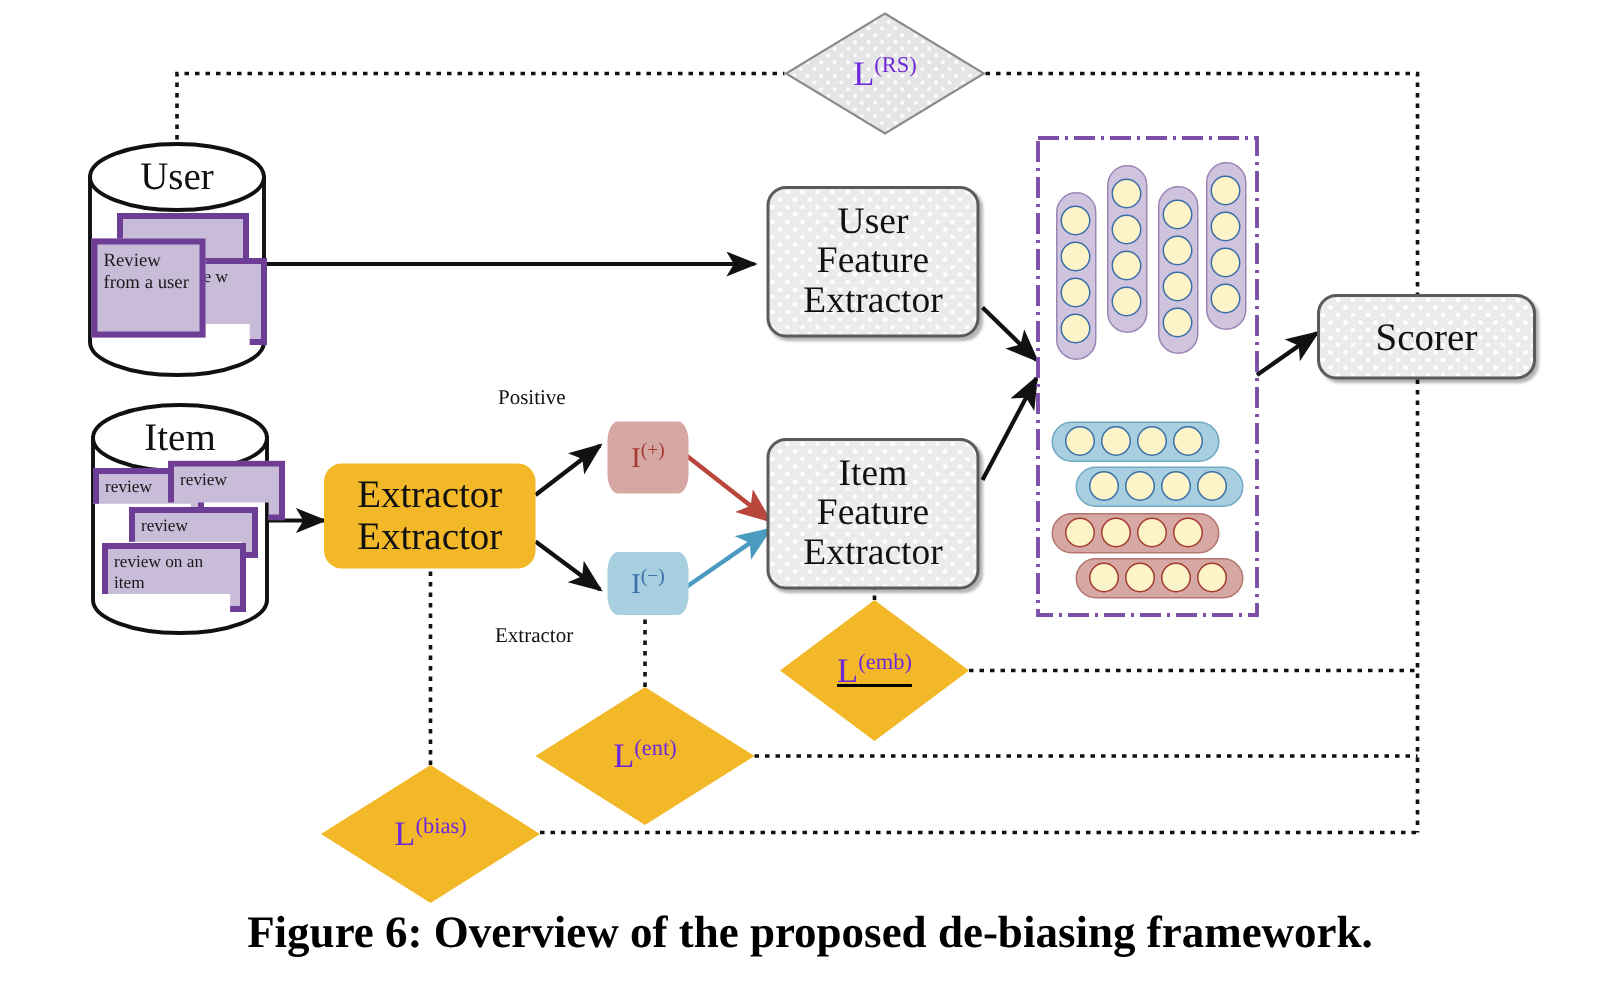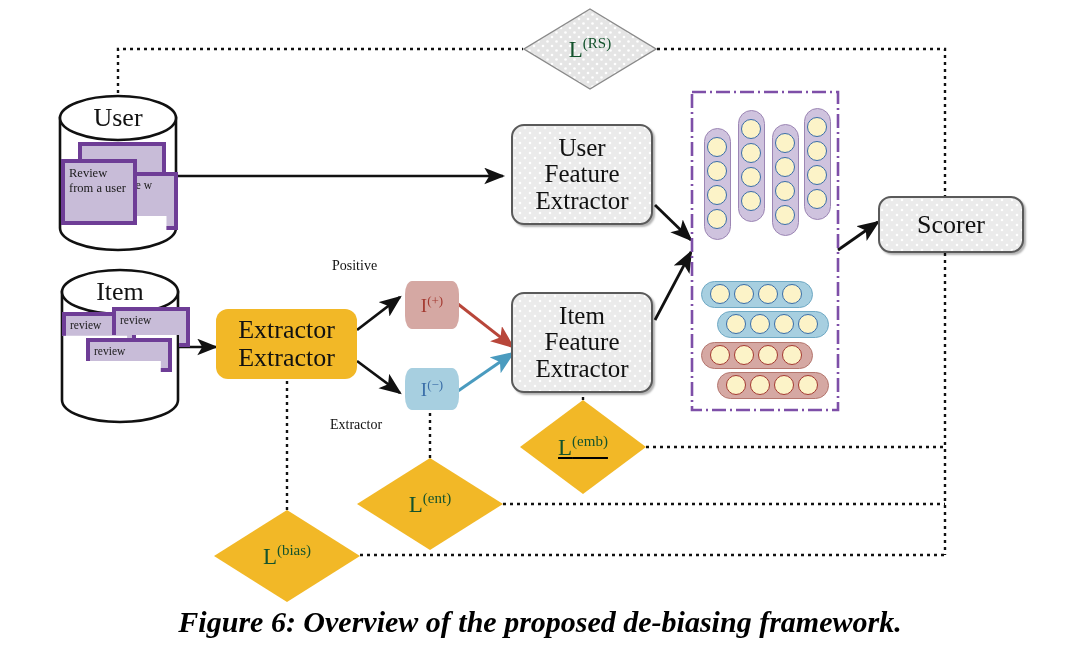--- a/index.html
+++ b/index.html
@@ -62,21 +62,21 @@
   .ibox .sup { font-size: 13px; vertical-align: super; }
   
   .diamond {
     position: absolute;
     display: flex; align-items: center; justify-content: center;
   }
   .diamond .dlabel {
     position: relative;
     z-index: 3;
     font-size: 23px;
-    color: #14532d;
+    color: #6d28d9;
     white-space: nowrap;
   }
   .diamond .dlabel .sup { font-size: 15px; vertical-align: super; }
   .vcap {
     position: absolute;
     background: #CFC3DE;
     border: 1.6px solid #9C86B4;
     border-radius: 14px;
     box-sizing: border-box;
   }
@@ -119,21 +119,20 @@
   
   #caption {
     position: absolute;
     left: 0; top: 605px;
     width: 1080px;
     text-align: center;
     font-family: "Liberation Serif", "DejaVu Serif", serif;
     font-weight: bold;
     font-size: 30px;
     color: #000;
-    font-style: italic;
   }
 </style>
 </head>
 <body>
 
 <div id="figure">
 
   <svg class="layer" viewBox="0 0 1080 662">
     <defs>
       <marker id="arrBlack" markerWidth="9" markerHeight="9" refX="7.2" refY="3.2" orient="auto" markerUnits="strokeWidth">
@@ -246,20 +245,23 @@
               clip-path: polygon(0 0, 100% 0, 100% 100%, 84% 100%, 84% 76%, 0 76%);"><span>Revie w</span></div>
   <div class="note" style="left:61px; top:159px; width:76px; height:66px;
               align-items:flex-start; justify-content:flex-start;"><span>Review from a user</span></div>
 
   <div class="note small" style="left:62px; top:312px; width:74px; height:34px;
               clip-path: polygon(0 0, 100% 0, 100% 100%, 88% 100%, 88% 70%, 0 70%);"><span>review</span></div>
   <div class="note small" style="left:112px; top:307px; width:78px; height:40px;
               clip-path: polygon(0 0, 100% 0, 100% 100%, 86% 100%, 86% 70%, 0 70%);"><span>review</span></div>
   <div class="note small" style="left:86px; top:338px; width:86px; height:34px;
               clip-path: polygon(0 0, 100% 0, 100% 100%, 87% 100%, 87% 68%, 0 68%);"><span>review</span></div>
+  <div class="note small" style="left:68px; top:362px; width:96px; height:46px;
+              align-items:flex-start; justify-content:flex-start;
+              clip-path: polygon(0 0, 100% 0, 100% 100%, 89% 100%, 89% 74%, 0 74%);"><span>review on an item</span></div>
 
   <div class="plabel" style="left:60px; top:103px; width:116px; text-align:center; font-size:26px;">User</div>
   <div class="plabel" style="left:62px; top:277px; width:116px; text-align:center; font-size:26px;">Item</div>
 
   <div class="node classifier" style="left:216px; top:309px; width:141px; height:70px; flex-direction:column;">
     <span>Extractor</span>
     <span>Extractor</span>
   </div>
 
   <div class="plabel" style="left:332px; top:258px;">Positive</div>

